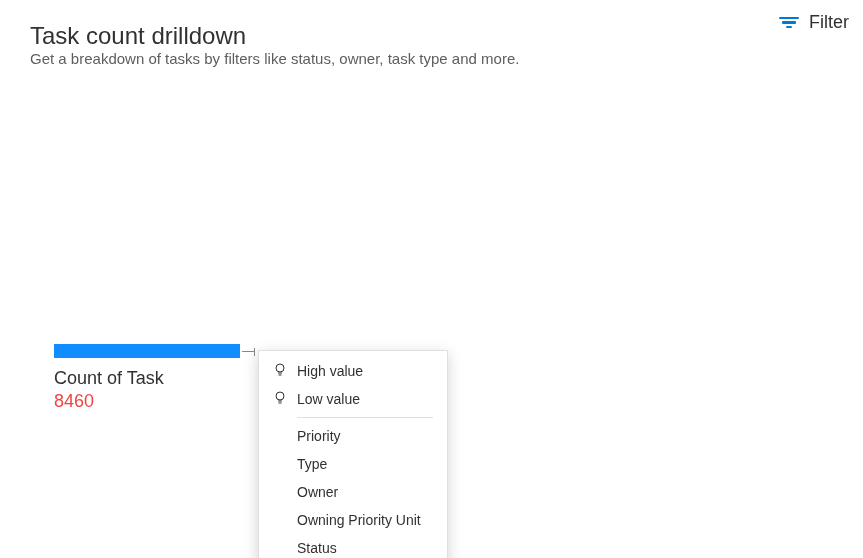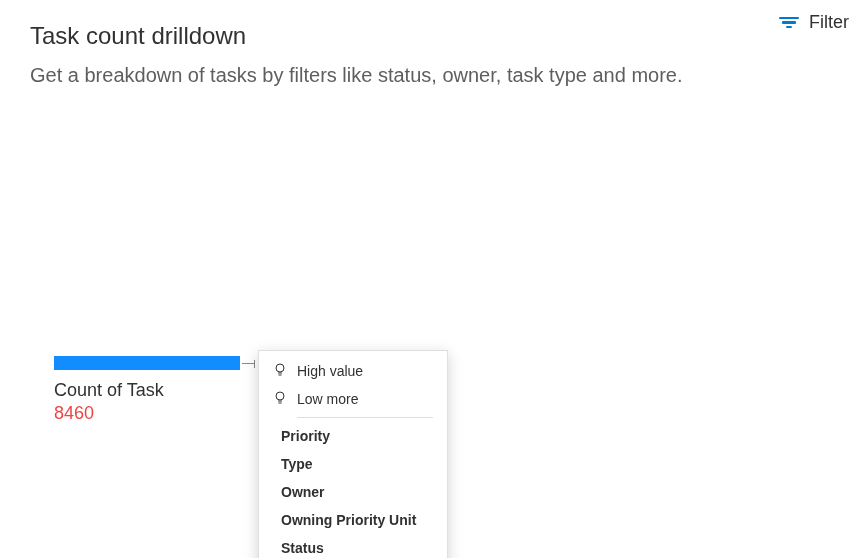--- a/index.html
+++ b/index.html
@@ -14,22 +14,21 @@
   }
   .header {
     padding: 22px 30px 0 30px;
   }
   .title {
     font-size: 24px;
     font-weight: 400;
     color: #323130;
   }
   .subtitle {
-    margin-top: 14px;
-    font-size: 20px;
+    font-size: 15px;
     color: #605e5c;
   }
   .filter-btn {
     position: absolute;
     top: 12px;
     right: 14px;
     display: flex;
     align-items: center;
     gap: 10px;
     cursor: pointer;
@@ -51,21 +50,21 @@
     background: #0078d4;
     border-radius: 1px;
   }
   .filter-icon span:nth-child(1){ width: 20px; }
   .filter-icon span:nth-child(2){ width: 14px; }
   .filter-icon span:nth-child(3){ width: 6px; }
 
   .chart-area {
     position: absolute;
     left: 54px;
-    top: 356px;
+    top: 344px;
   }
   .bar-row {
     display: flex;
     align-items: center;
   }
   .bar {
     width: 186px;
     height: 14px;
     background: #118dff;
   }
@@ -114,22 +113,21 @@
     cursor: pointer;
     color: #323130;
     gap: 10px;
   }
   .popup-item .bulb {
     flex: 0 0 14px;
     display: flex;
     justify-content: center;
   }
   .popup-item.noicon {
-    padding-left: 22px;
-    font-weight: bold;
+    padding-left: 38px;
   }
   .popup-divider {
     height: 1px;
     background: #e1dfdd;
     margin: 4px 14px 4px 38px;
   }
   .bulb svg { display:block; }
 </style>
 </head>
 <body>
@@ -167,21 +165,21 @@
     </span>
     <span>High value</span>
   </div>
   <div class="popup-item">
     <span class="bulb">
       <svg width="12" height="14" viewBox="0 0 12 14" fill="none" stroke="#323130" stroke-width="1">
         <circle cx="6" cy="5" r="4"></circle>
           <path d="M4 10h4M4.5 12h3"></path>
       </svg>
     </span>
-    <span>Low more</span>
+    <span>Low value</span>
   </div>
   <div class="popup-divider"></div>
   <div class="popup-item noicon">
     <span>Priority</span>
   </div>
   <div class="popup-item noicon">
     <span>Type</span>
   </div>
   <div class="popup-item noicon">
     <span>Owner</span>

